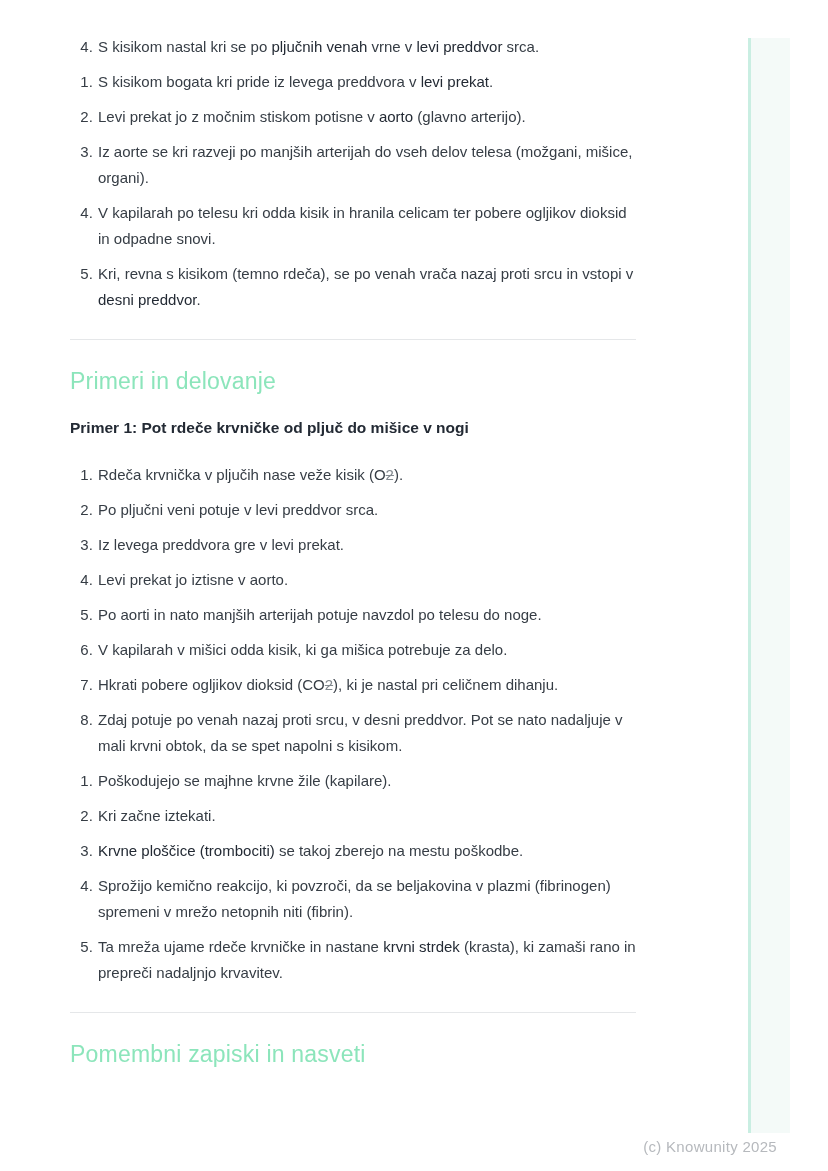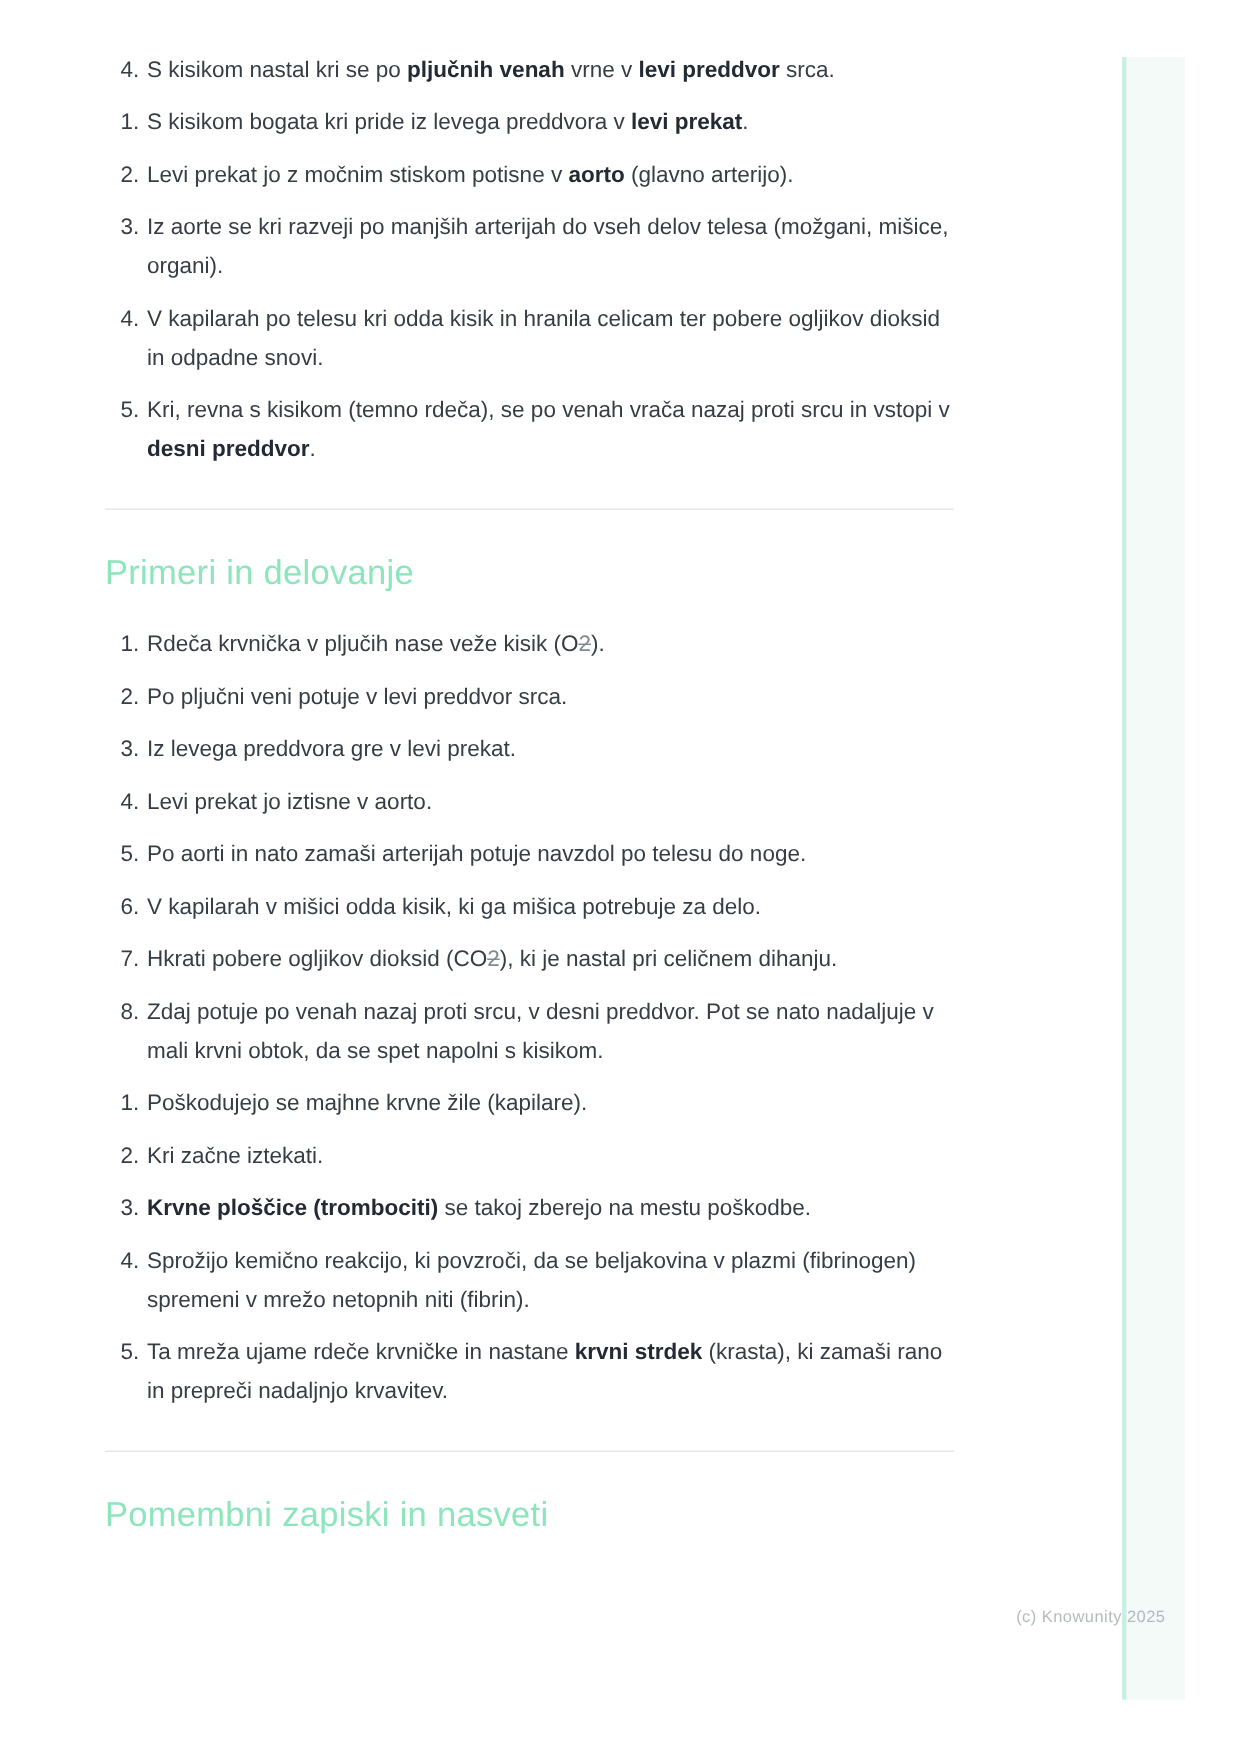--- a/index.html
+++ b/index.html
@@ -24,31 +24,31 @@
   .page{position:absolute;inset:0;}
   .edge-strip{
     position:absolute;left:750px;top:38px;width:40px;height:1095px;
     background:var(--edge-strip);
   }
   .edge-bar{
     position:absolute;left:748px;top:38px;width:3px;height:1095px;
     background:var(--edge-bar);
   }
   .watermark{
-    position:absolute;right:51px;top:1071px;
-    font-size:11px;line-height:14px;color:var(--watermark);
+    position:absolute;right:51px;top:1140px;
+    font-size:15px;line-height:14px;color:var(--watermark);
     letter-spacing:0.3px;white-space:nowrap;z-index:2;
   }
   .content{
     position:absolute;left:70px;top:34px;width:566px;
     font-size:15px;line-height:26px;color:var(--body);
   }
   ol.doc-list{margin:0;padding:0 0 0 27px;}
   ol.doc-list li{margin-bottom:9px;padding-left:1px;}
-  .b{font-weight:700;color:var(--strong);}
+  .b{font-weight:400;color:var(--strong);}
   .strike{text-decoration:line-through;color:var(--struck);}
   h3.sub{
     font-size:15.5px;line-height:22px;font-weight:700;color:var(--strong);
     margin:10px 0 23px 0;
   }
   h2.section{
     font-size:23px;line-height:30px;font-weight:400;color:var(--accent);
     margin:0 0 21px 0;letter-spacing:0.2px;
   }
   hr.section-divider{
@@ -78,27 +78,28 @@
         <li><span>Levi prekat jo z močnim stiskom potisne v </span><span class="b">aorto</span><span> (glavno arterijo).</span></li>
         <li><span>Iz aorte se kri razveji po manjših arterijah do vseh delov telesa (možgani, mišice, organi).</span></li>
         <li><span>V kapilarah po telesu kri odda kisik in hranila celicam ter pobere ogljikov dioksid in odpadne snovi.</span></li>
         <li><span>Kri, revna s kisikom (temno rdeča), se po venah vrača nazaj proti srcu in vstopi v </span><span class="b">desni preddvor</span><span>.</span></li>
       </ol>
 
     <hr class="section-divider">
 
     <h2 class="section">Primeri in delovanje</h2>
 
+    <h3 class="sub">Primer 1: Pot rdeče krvničke od pljuč do mišice v nogi</h3>
 
     <ol class="doc-list" start="1">
         <li><span>Rdeča krvnička v pljučih nase veže kisik (O</span><span class="strike">2</span><span>).</span></li>
         <li><span>Po pljučni veni potuje v levi preddvor srca.</span></li>
         <li><span>Iz levega preddvora gre v levi prekat.</span></li>
         <li><span>Levi prekat jo iztisne v aorto.</span></li>
-        <li><span>Po aorti in nato zamaši arterijah potuje navzdol po telesu do noge.</span></li>
+        <li><span>Po aorti in nato manjših arterijah potuje navzdol po telesu do noge.</span></li>
         <li><span>V kapilarah v mišici odda kisik, ki ga mišica potrebuje za delo.</span></li>
         <li><span>Hkrati pobere ogljikov dioksid (CO</span><span class="strike">2</span><span>), ki je nastal pri celičnem dihanju.</span></li>
         <li><span>Zdaj potuje po venah nazaj proti srcu, v desni preddvor. Pot se nato nadaljuje v mali krvni obtok, da se spet napolni s kisikom.</span></li>
       </ol>
 
 
     <ol class="doc-list" start="1">
         <li><span>Poškodujejo se majhne krvne žile (kapilare).</span></li>
         <li><span>Kri začne iztekati.</span></li>
         <li><span class="b">Krvne ploščice (trombociti)</span><span> se takoj zberejo na mestu poškodbe.</span></li>

